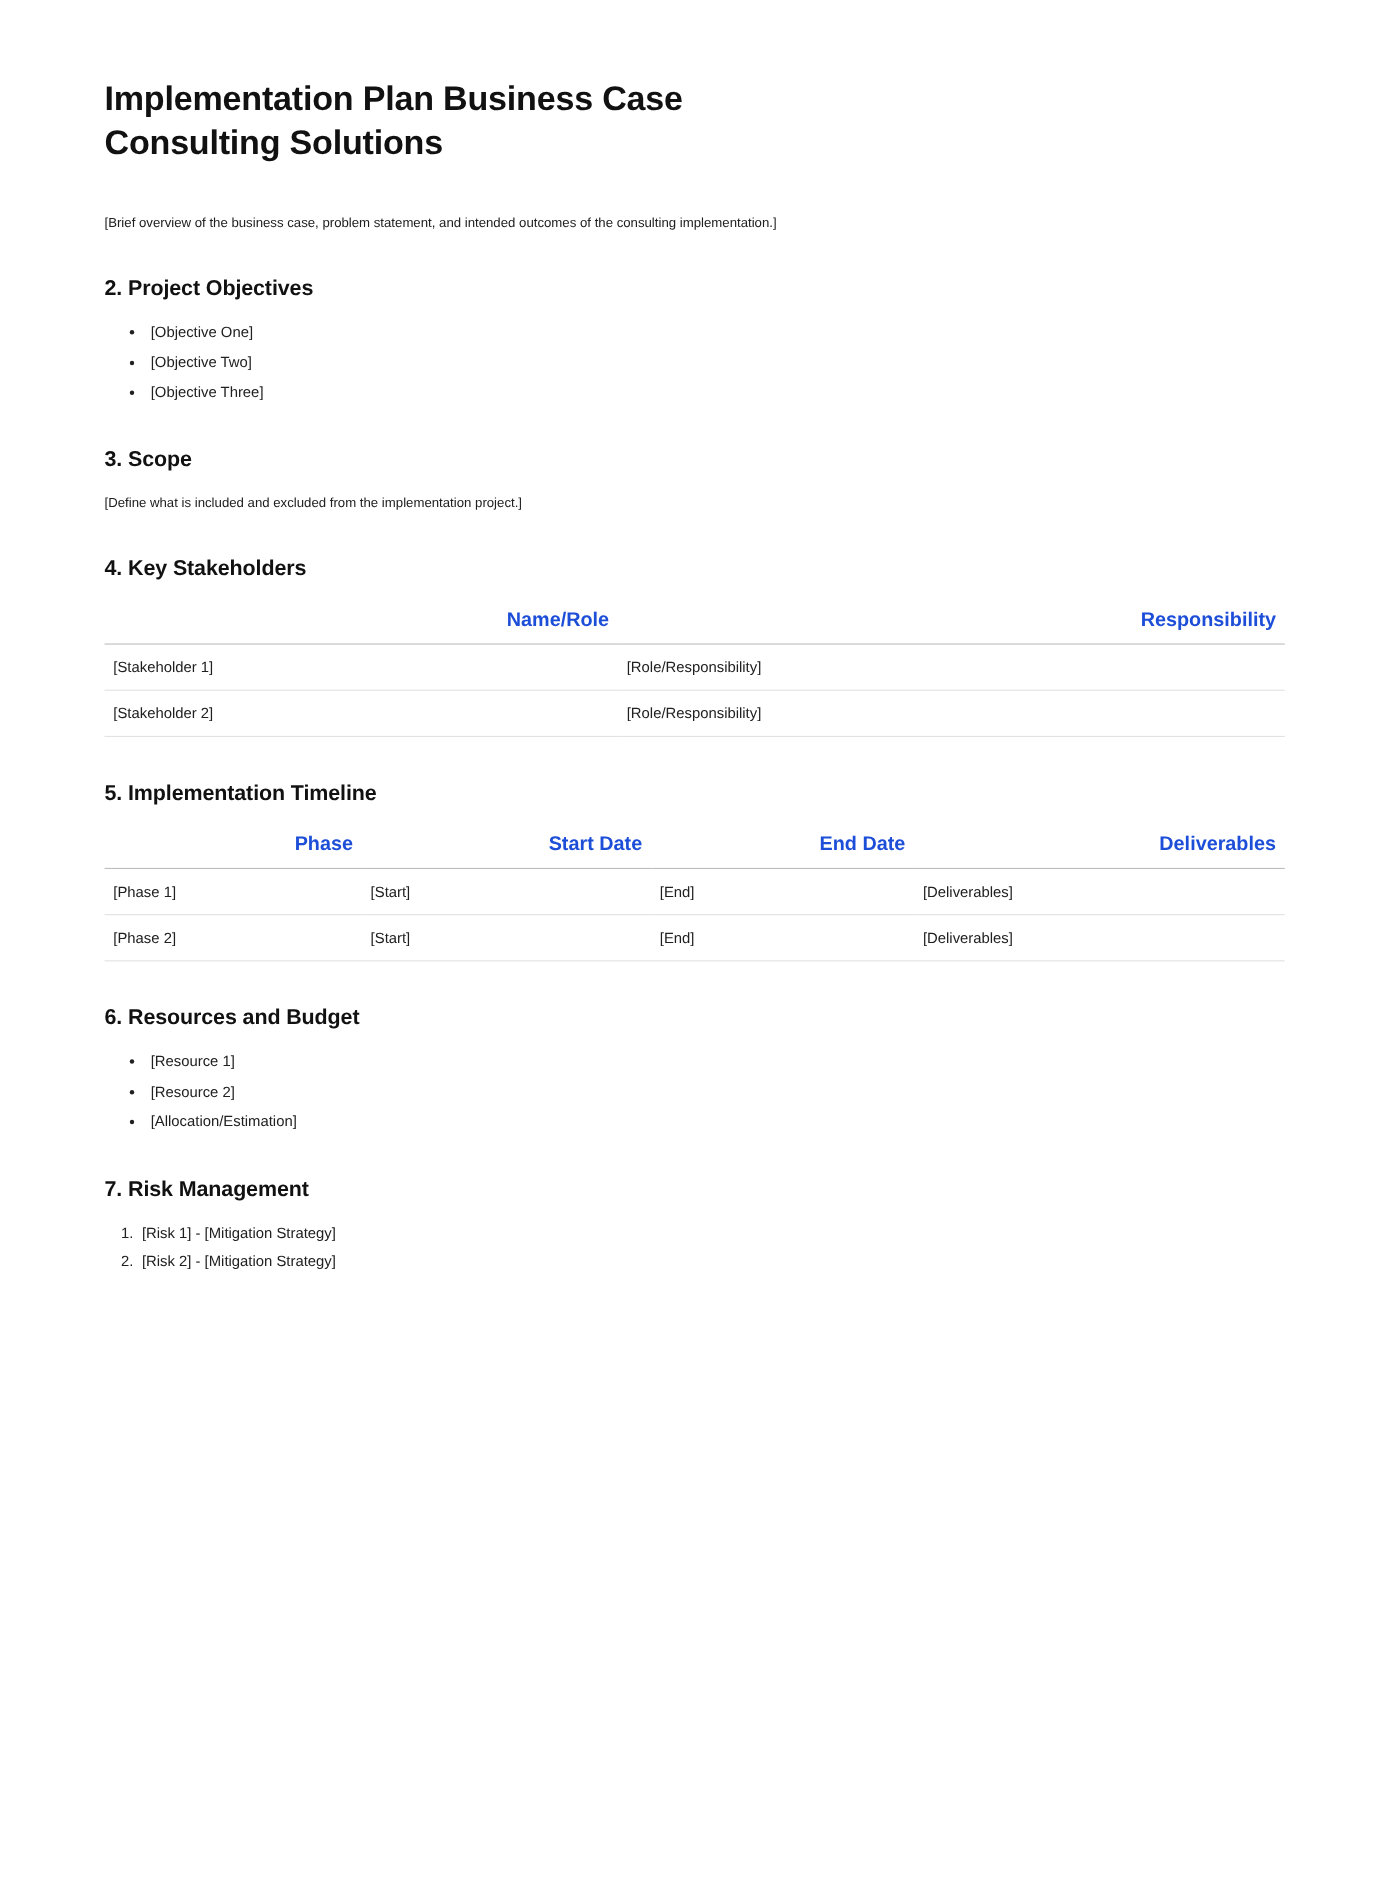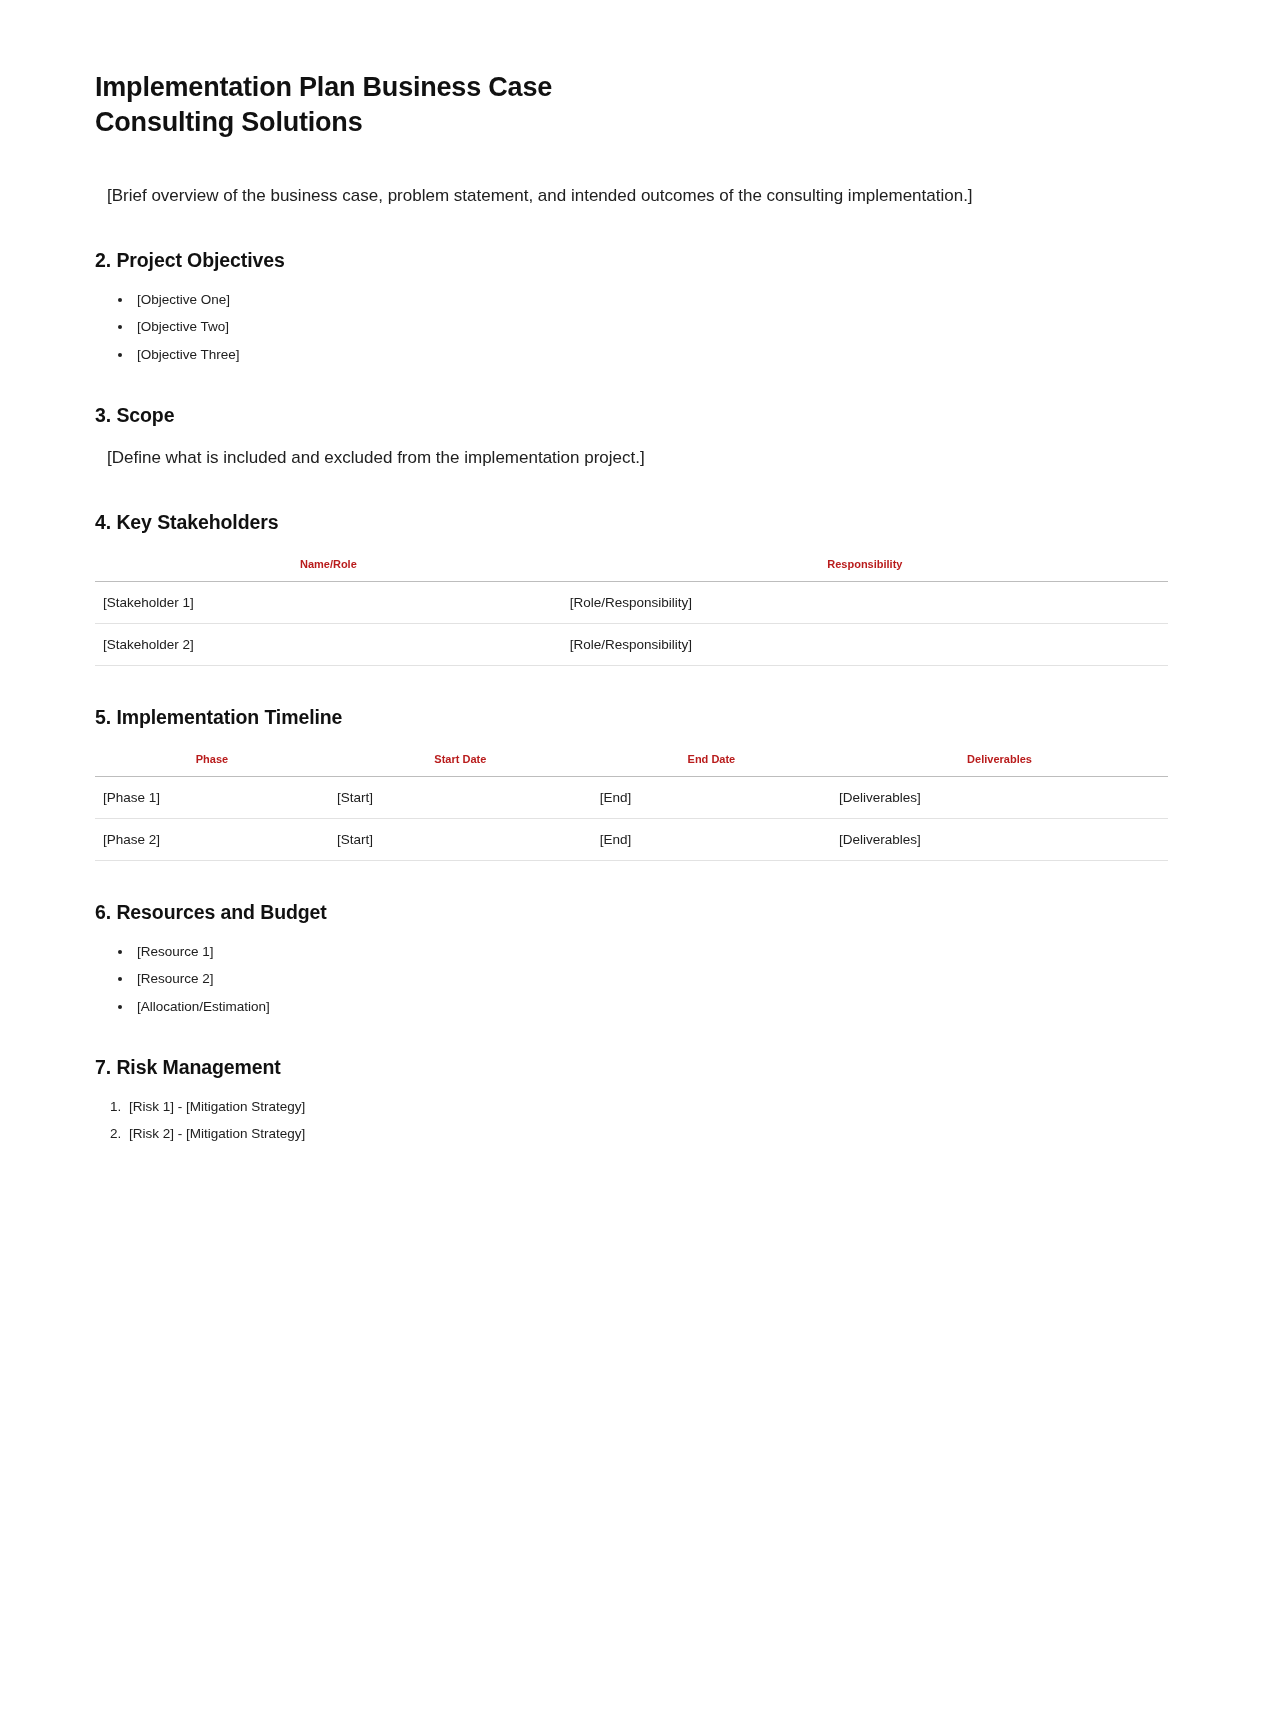--- a/index.html
+++ b/index.html
@@ -15,21 +15,21 @@
     -webkit-font-smoothing: antialiased;
   }
   .page {
     width: 1263px;
     min-height: 1721px;
     box-sizing: border-box;
     padding: 70px 95px 60px 95px;
     background: #ffffff;
   }
   .doc-title {
-    font-size: 27px;
+    font-size: 31px;
     font-weight: bold;
     line-height: 1.28;
     color: #111111;
     letter-spacing: -0.2px;
     margin: 0 0 44px 0;
     max-width: 720px;
   }
   .doc-title .line {
     display: block;
   }
@@ -37,24 +37,24 @@
     font-size: 19.5px;
     font-weight: bold;
     color: #111111;
     margin: 0 0 18px 0;
     letter-spacing: -0.1px;
   }
   .section {
     margin-bottom: 40px;
   }
   p.body-text {
-    font-size: 17px;
+    font-size: 12px;
     line-height: 1.5;
     color: #202020;
-    margin: 12px;
+    margin: 0;
   }
   ul.bullet-list {
     margin: 12px;
     padding-left: 26px;
     list-style-type: disc;
   }
   ul.bullet-list li {
     font-size: 13.5px;
     line-height: 1.45;
     color: #202020;
@@ -78,24 +78,24 @@
   }
   ol.numbered-list li:last-child {
     margin-bottom: 0;
   }
   table.data-table {
     width: 100%;
     border-collapse: collapse;
     margin-top: 2px;
   }
   table.data-table th {
-    text-align: center;
-    font-size: 11px;
+    text-align: right;
+    font-size: 18px;
     font-weight: bold;
-    color: #b91c1c;
+    color: #1d4ed8;
     padding: 6px 8px 11px 8px;
     border-bottom: 1px solid #bdbdbd;
     vertical-align: bottom;
   }
   table.data-table td {
     text-align: left;
     font-size: 13.5px;
     font-weight: normal;
     color: #202020;
     padding: 13px 8px 13px 8px;

